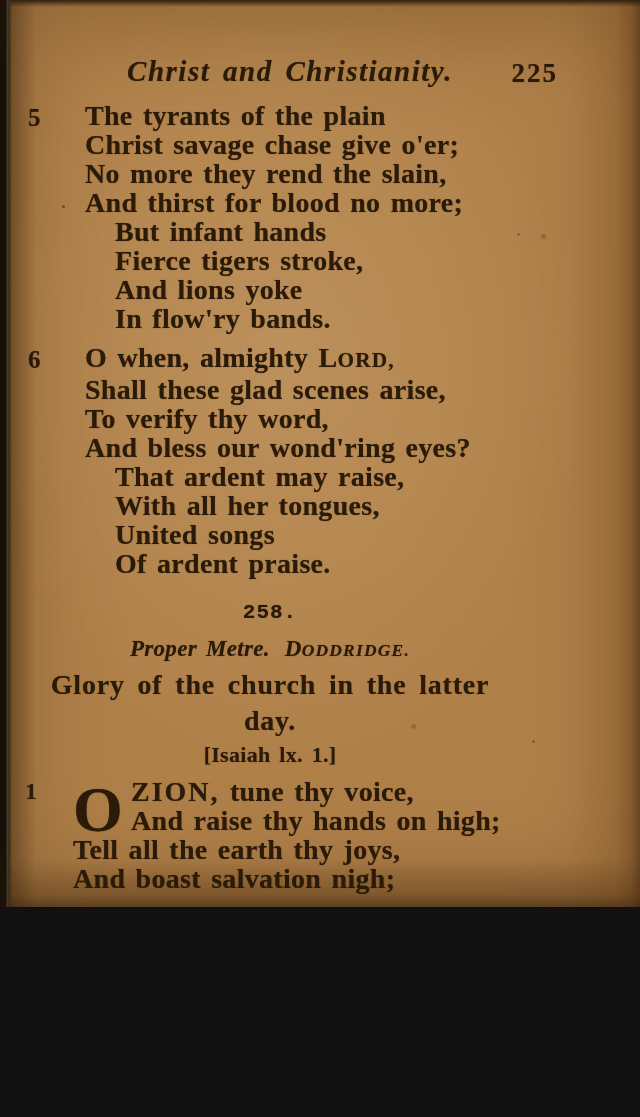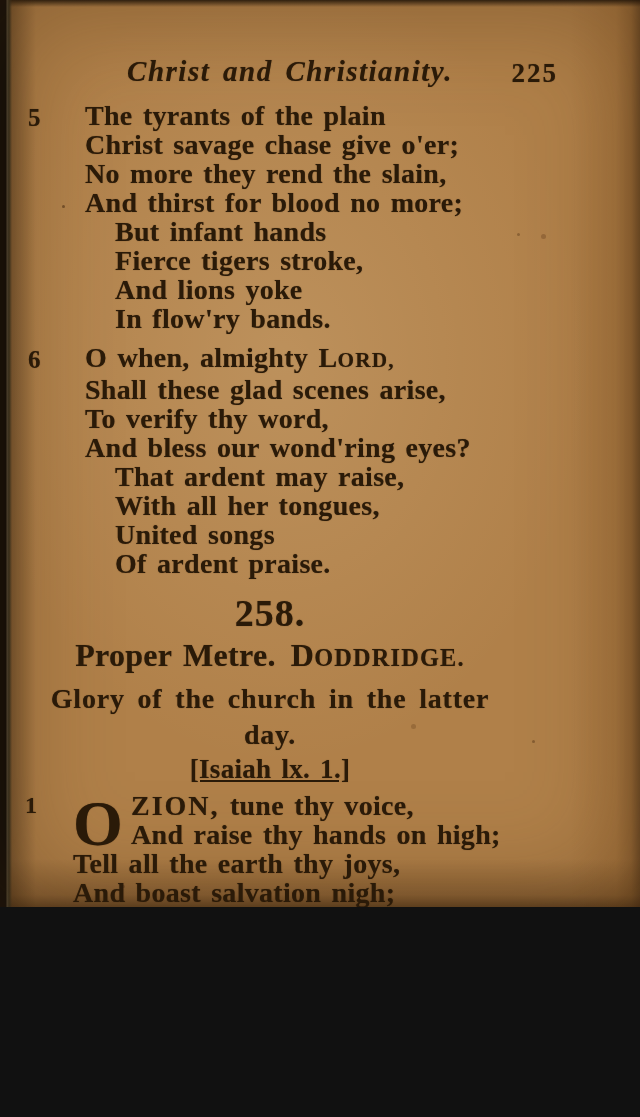--- a/index.html
+++ b/index.html
@@ -21,25 +21,25 @@
   .head-title{display:block;text-align:center;font-style:italic;font-size:29px;letter-spacing:1.5px;transform:translateX(-30px);word-spacing:4px;}
   .pagenum{position:absolute;right:82px;top:3px;font-size:27px;letter-spacing:2px;font-style:normal;}
   .stanza{position:relative;margin-left:85px;font-size:28px;line-height:29px;letter-spacing:0.3px;word-spacing:3px;}
   .st4{margin-top:12px;}
   .st5,.st6{margin-top:10px;}
   .line{white-space:nowrap;}
   .indent{padding-left:30px;}
   .vnum{position:absolute;left:-57px;top:2px;font-size:25px;}
   .sc{font-size:0.76em;text-transform:uppercase;letter-spacing:1.2px;}
   .hymn-head{margin-left:30px;width:480px;text-align:center;margin-top:16px;letter-spacing:0.3px;word-spacing:3px;}
-  .hymn-number{font-size:38px;line-height:38px;letter-spacing:1px;}
-  .hymn-meta{font-size:32px;line-height:46px;}
+  .hymn-number{font-size:21px;line-height:38px;letter-spacing:1px;font-family:Liberation Mono, monospace;}
+  .hymn-meta{font-size:23px;line-height:34px;font-style:italic;}
   .meta-gap{display:inline-block;width:15px;}
   .hymn-subtitle{font-size:28px;line-height:36px;letter-spacing:0.8px;word-spacing:5px;}
-  .hymn-scripture{font-size:27px;line-height:32px;text-decoration:underline;}
+  .hymn-scripture{font-size:22px;line-height:32px;}
   .dropcap-stanza{margin-left:73px;margin-top:6px;}
   .dropcap-stanza .vnum{left:-48px;top:0;font-size:24px;}
   .dropcap{position:absolute;left:0;top:5px;font-size:64px;line-height:56px;font-weight:600;}
   .dc{padding-left:58px;}
   .caps{letter-spacing:2px;}
   .specks{position:absolute;left:62px;top:205px;width:3px;height:3px;border-radius:50%;background:rgba(70,40,15,0.55);
     box-shadow:480px 30px 0 1px rgba(85,50,20,0.3),470px 535px 0 0 rgba(70,40,15,0.4),
     455px 28px 0 0 rgba(70,40,15,0.35),350px 520px 0 1px rgba(90,55,22,0.28),
     460px 805px 0 0 rgba(70,40,15,0.35),40px 760px 0 1px rgba(80,48,18,0.3),
     520px 960px 0 0 rgba(70,40,15,0.3),60px 680px 0 0 rgba(70,40,15,0.3);}

